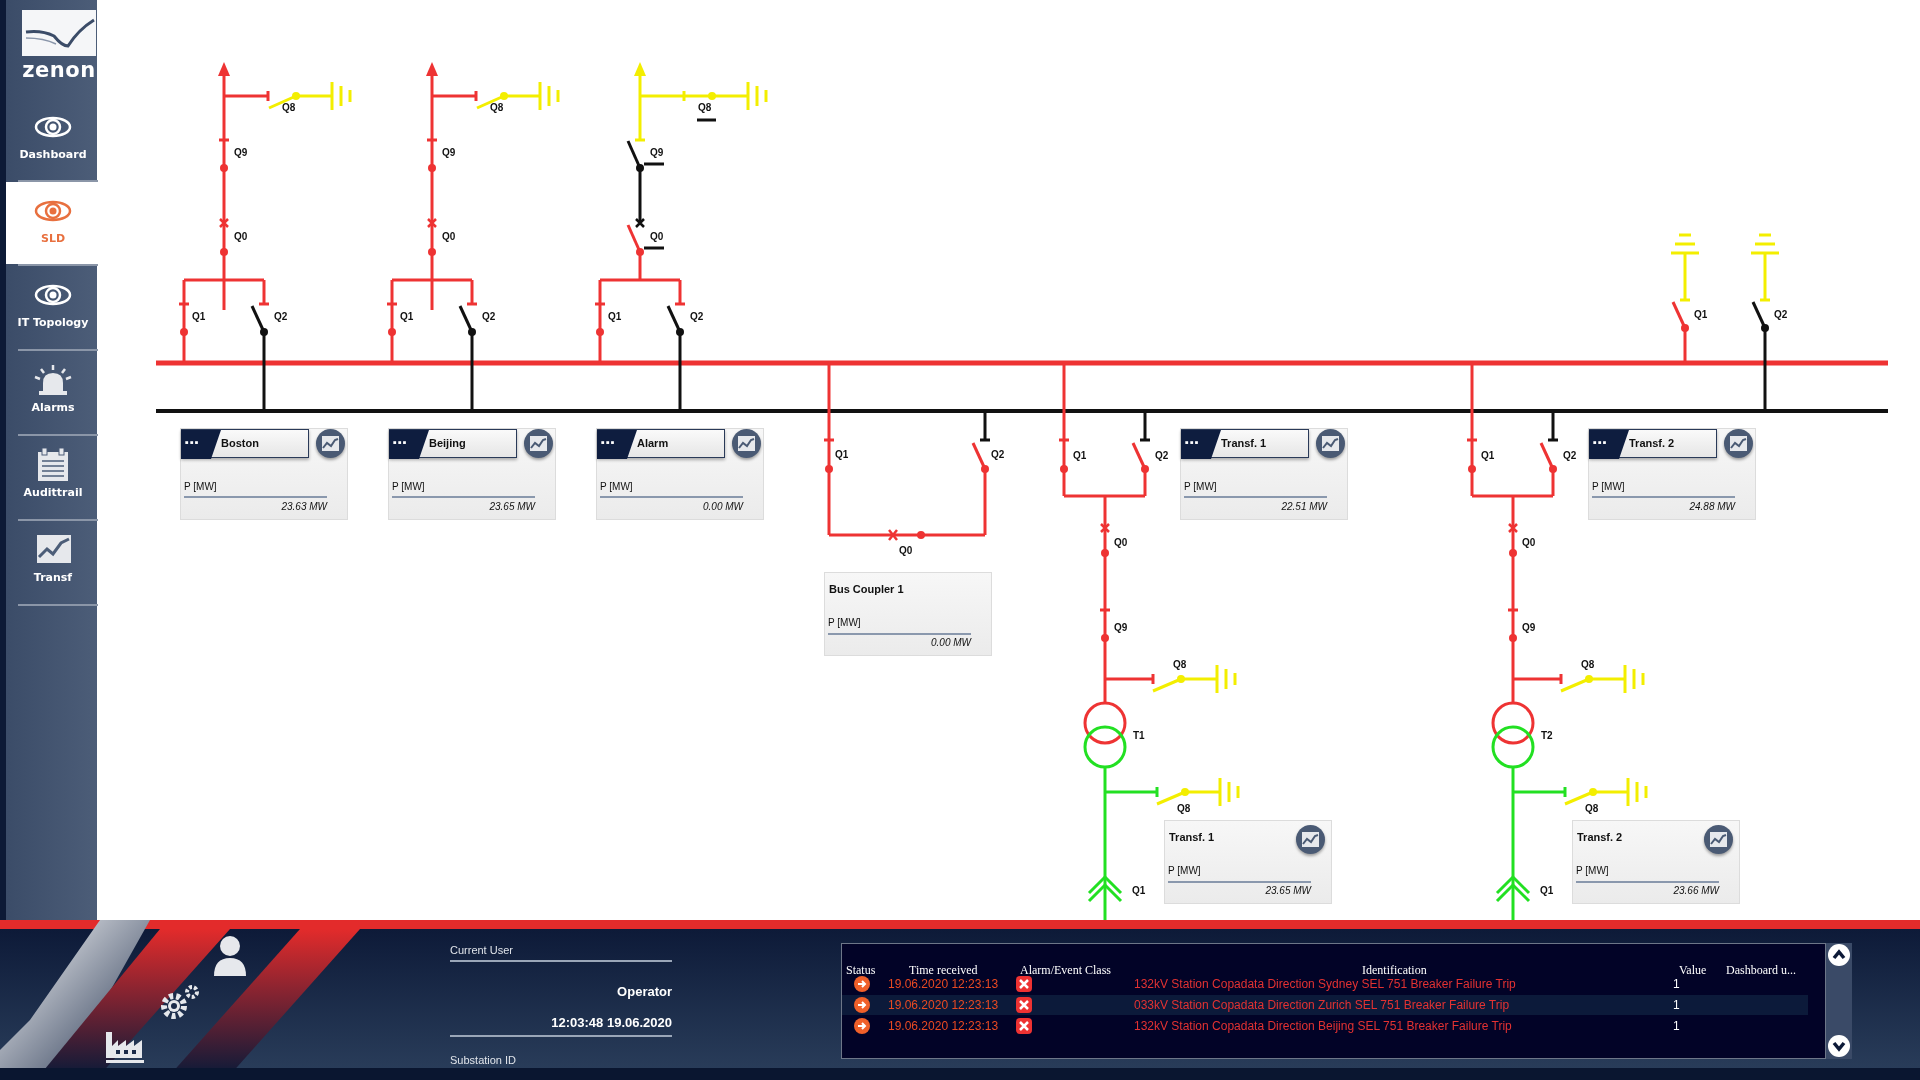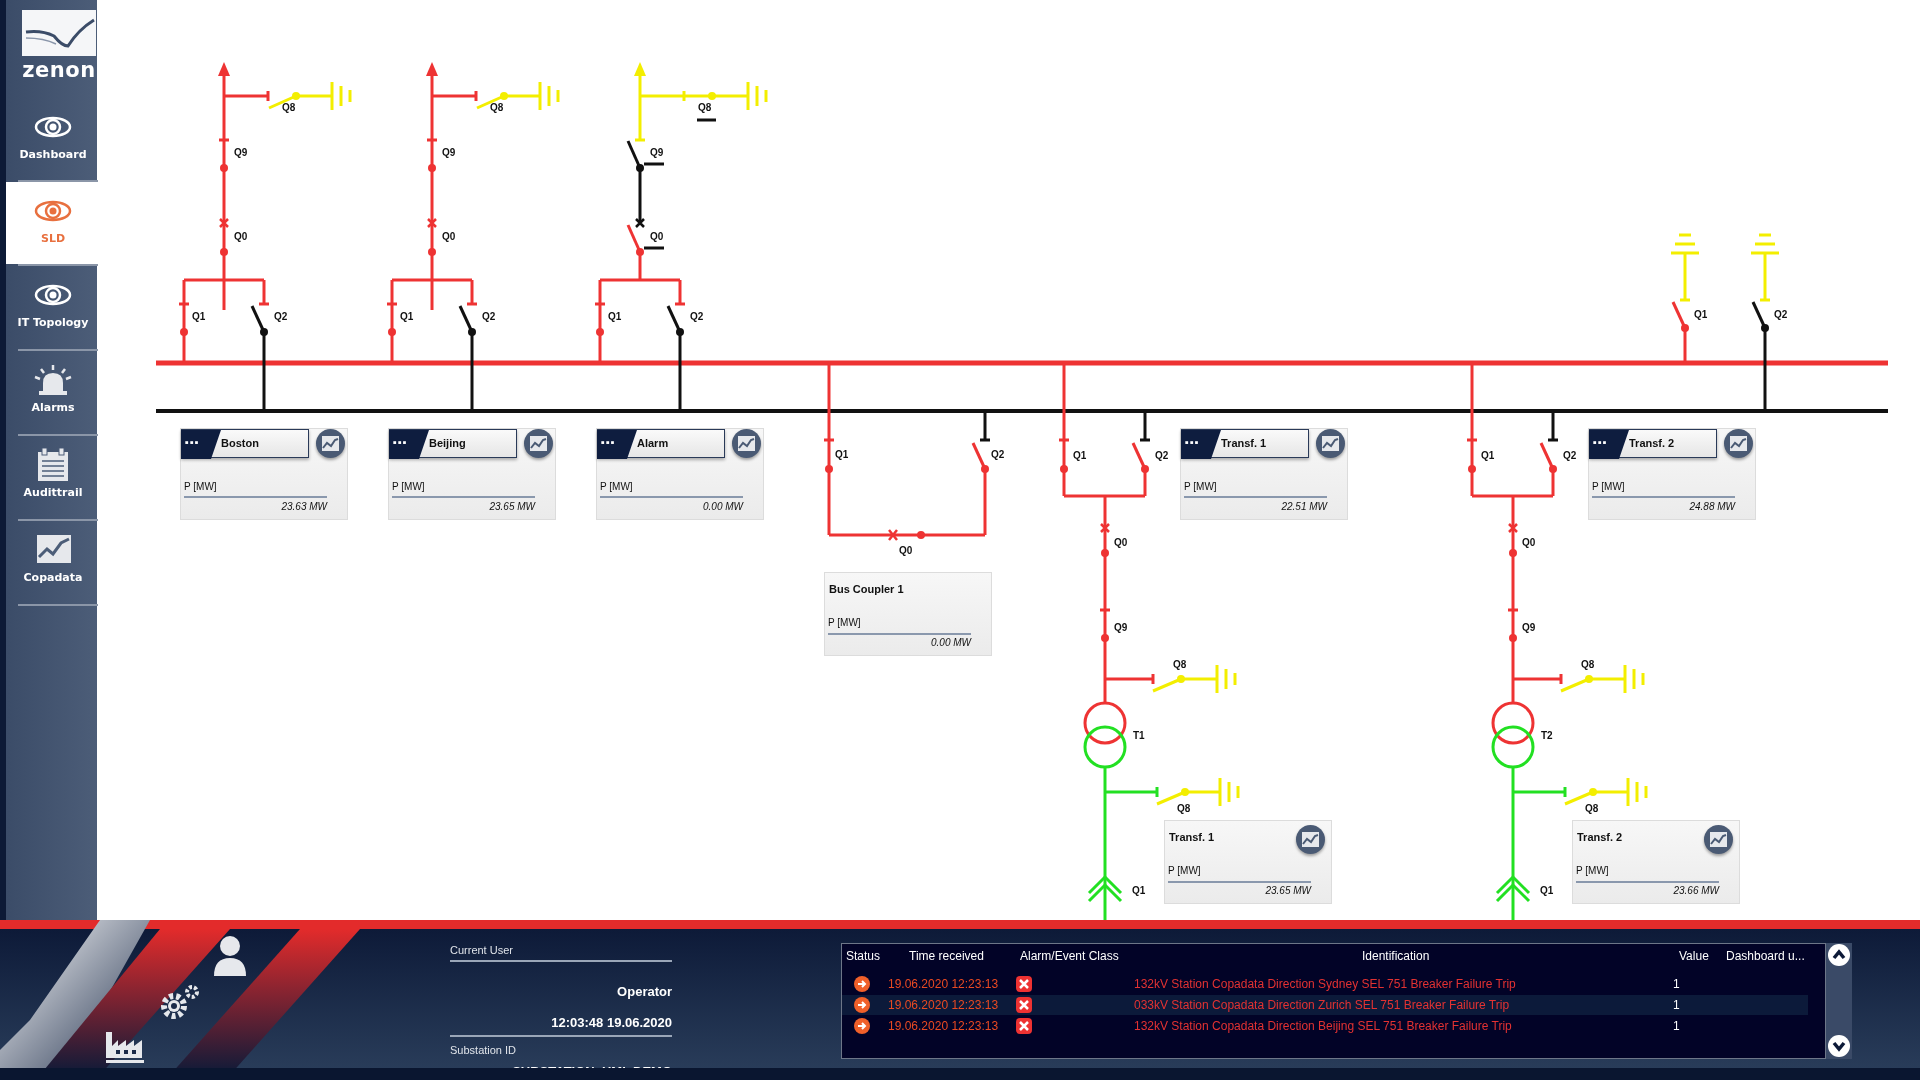--- a/index.html
+++ b/index.html
@@ -27,21 +27,21 @@
   .card-value { position:absolute; right:20px; top:72px; font-size:10px; color:#111;font-style:italic; }
   #footer { position:absolute; left:0; top:920px; width:1920px; height:160px; }
   .foot-red { position:absolute; left:0; top:0; width:1920px; height:9px; background:#e32b2b; }
   .foot-bg { position:absolute; left:0; top:9px; width:1920px; height:151px; background:linear-gradient(#0d1a38,#2b3f5c); }
   .foot-bottom { position:absolute; left:0; top:148px; width:1920px; height:12px; background:#0a1630; }
   .info { position:absolute; font-family:"Liberation Sans", sans-serif; color:#fff; }
   .info-label { font-size:11px; color:#e0e4ea; }
   .info-line { position:absolute; height:2px; background:#9aa6b8; }
   .info-value { font-size:13px; font-weight:bold; text-align:right; }
   #alarm { position:absolute; left:841px; top:943px; width:985px; height:116px; background:#020327; border:1px solid #6d7688; box-sizing:border-box; font-family:"Liberation Sans", sans-serif; }
-  .ahead { position:absolute; top:5px; color:#fff; font-size:12px; }
+  .ahead { position:absolute; top:19px; color:#fff; font-size:12px;font-family:Liberation Serif, serif; }
   .arow { position:absolute; left:0; width:966px; height:20px; }
   .arow.sel { background:#0c1a3a; }
   .arow .cell { position:absolute; top:3px; font-size:12px; color:#e33232; }
   .status-ico { position:absolute; left:12px; top:2px; width:16px; height:16px; border-radius:50%; background:#f0602a; }
   .class-ico { position:absolute; left:174px; top:2px; width:16px; height:16px; border-radius:4px; background:#ee3232; }
   #scrollbar { position:absolute; left:1826px; top:943px; width:26px; height:116px; background:#3a4a67; }
   .sbtn { position:absolute; left:2px; width:22px; height:22px; border-radius:50%; background:#fff; cursor:pointer; }
 </style>
 </head>
 <body>
@@ -101,21 +101,21 @@
         <path d="M9 13 H31 M9 18 H31 M9 23 H31 M9 28 H31" stroke="#4c5d78" stroke-width="1.5"></path>
       </svg>
     <span>Audittrail</span>
   </div>
   <div class="nav-sep" style="top:519px"></div>
   <div class="nav-item" style="top:521px">
     <svg class="ico" viewBox="0 0 40 34">
         <rect x="4" y="2" width="34" height="28" fill="#e6e8ec"></rect>
         <path d="M6 24 L14 16 L20 21 L28 10 L36 6" fill="none" stroke="#4c5d78" stroke-width="3"></path>
       </svg>
-    <span>Copadata</span>
+    <span>Transf</span>
   </div>
   <div class="nav-sep" style="top:604px"></div>
 </div>
 
 <svg id="canvas" width="1820" height="920">
   <defs>
     <g id="gnd">
         <line x1="0" y1="-14" x2="0" y2="14" stroke="#f3ee00" stroke-width="3"></line>
         <line x1="9" y1="-10" x2="9" y2="10" stroke="#f3ee00" stroke-width="3"></line>
         <line x1="18" y1="-6" x2="18" y2="6" stroke="#f3ee00" stroke-width="3"></line>
@@ -499,21 +499,21 @@
       <rect x="12" y="20" width="4" height="4" fill="#1a2a48"></rect>
       <rect x="20" y="20" width="4" height="4" fill="#1a2a48"></rect>
       <rect x="28" y="20" width="4" height="4" fill="#1a2a48"></rect>
     </svg>
 
   <div class="info" style="left:450px;top:24px;width:222px">
     <div class="info-label">Current User</div>
     <div class="info-line" style="left:0;top:16px;width:222px"></div>
     <div class="info-value" style="margin-top:28px">Operator</div>
     <div class="info-value" style="margin-top:16px">12:03:48 19.06.2020</div>
-    <div class="info-label" style="margin-top:14px">Substation ID</div>
+    <div class="info-label" style="margin-top:24px">Substation ID</div>
     <div class="info-line" style="left:0;top:91px;width:222px"></div>
     <div class="info-value" style="margin-top:8px">SUBSTATION_HMI_DEMO</div>
   </div>
   <div class="foot-bottom"></div>
 </div>
 
 <div id="alarm">
   <span class="ahead" style="left:4px">Status</span>
   <span class="ahead" style="left:67px">Time received</span>
   <span class="ahead" style="left:178px">Alarm/Event Class</span>

